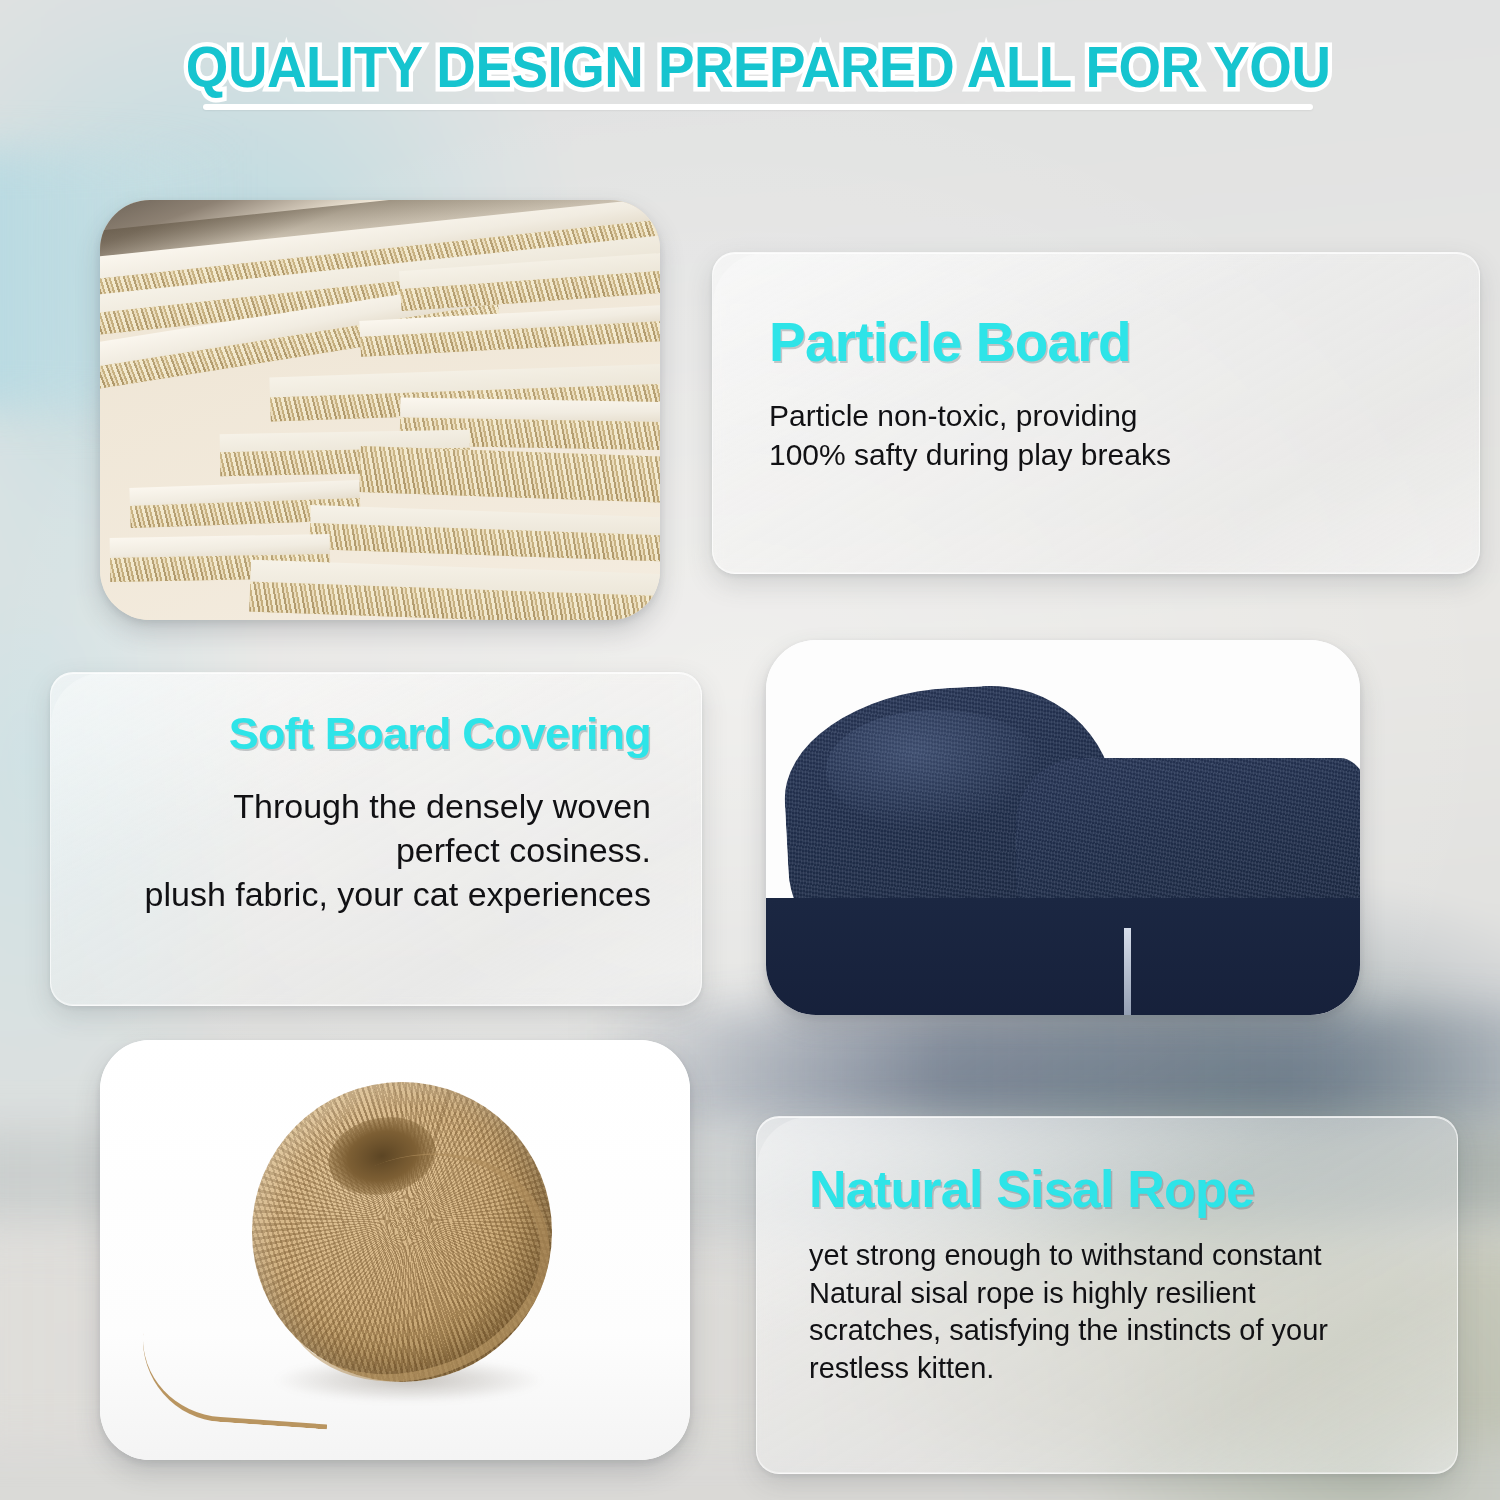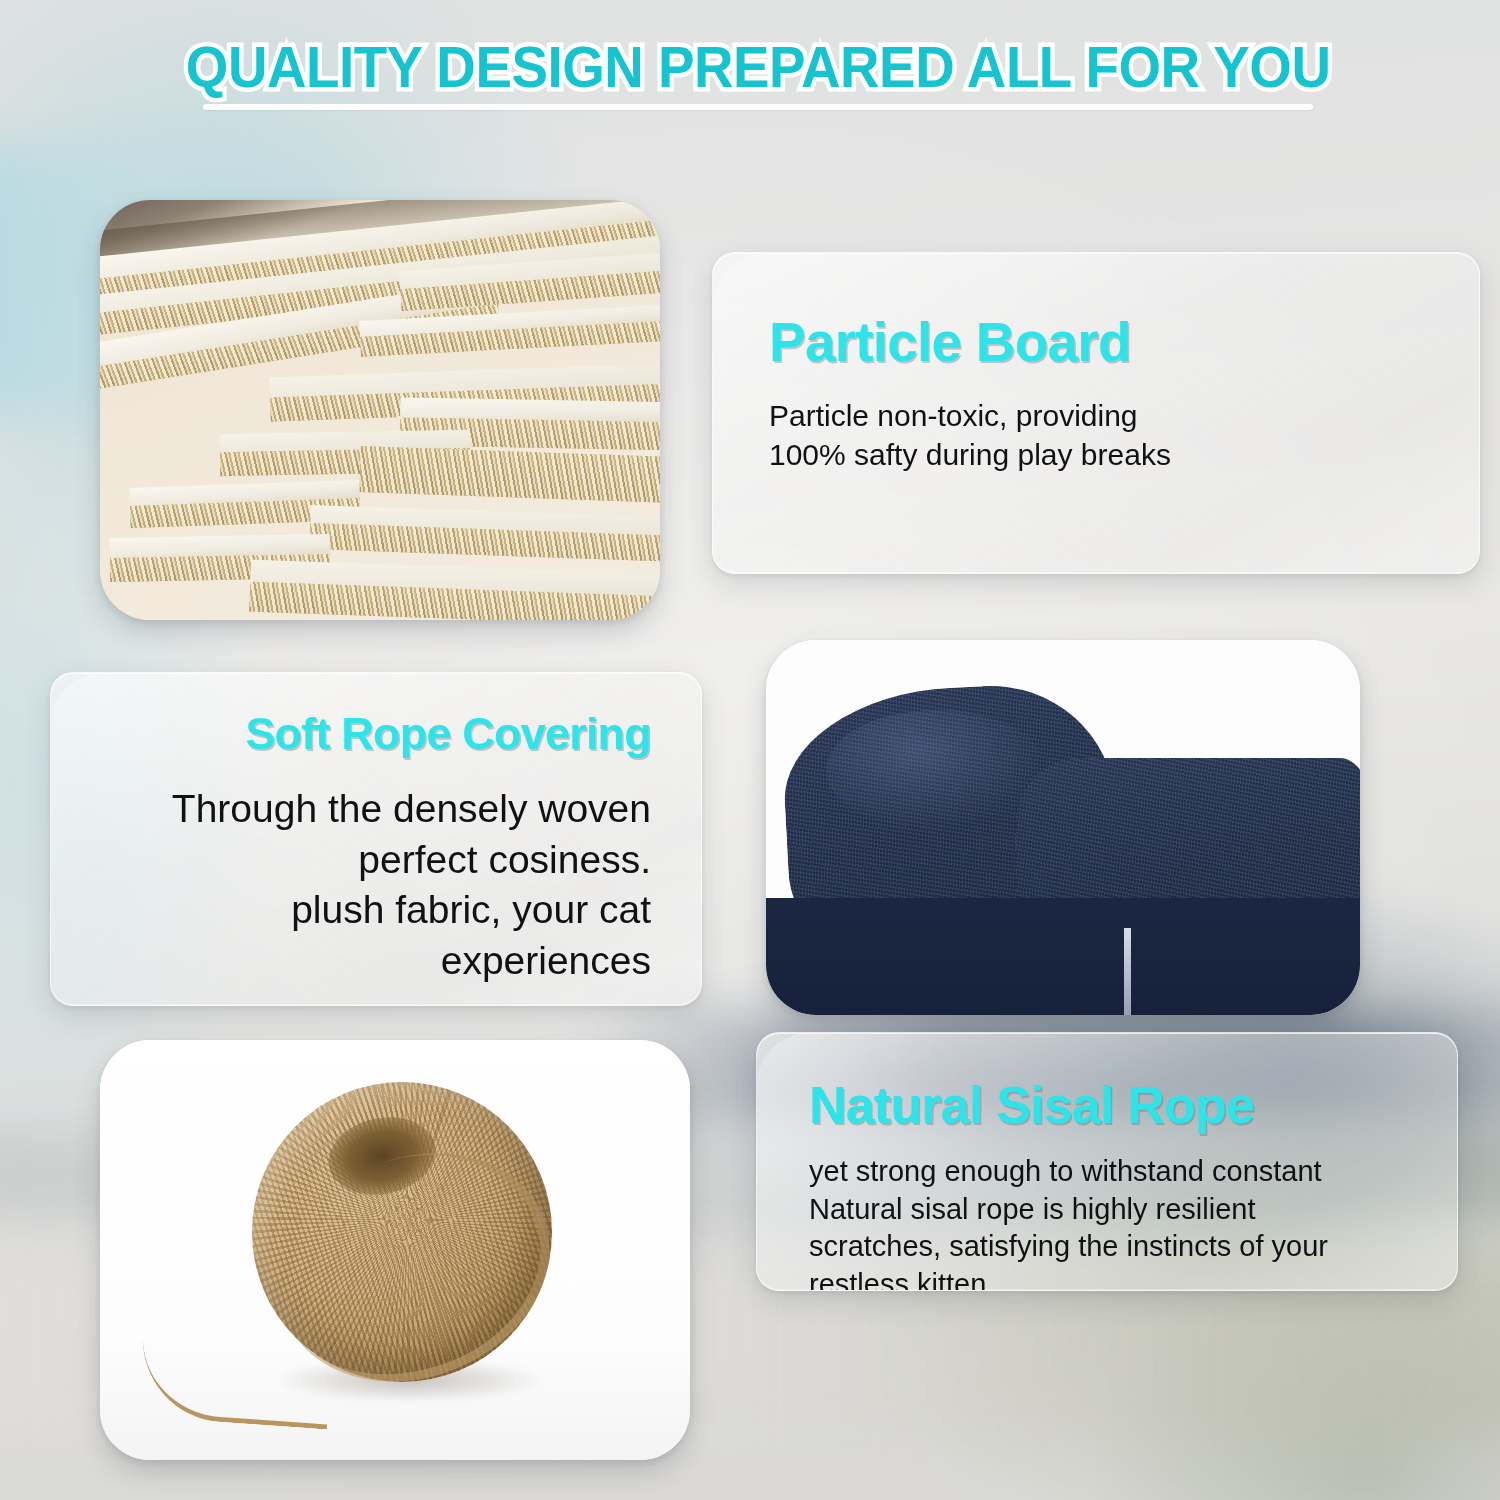--- a/index.html
+++ b/index.html
@@ -105,24 +105,24 @@
   
   #card-particle{left:712px;top:252px;width:768px;height:322px;}
   #card-particle .card-inner{padding:62px 0 0 56px;}
   #card-particle .card-heading{font-size:55px;}
   #card-particle .card-body{font-size:30px;margin-top:26px;}
 
   
   #card-plush{left:50px;top:672px;width:652px;height:334px;}
   #card-plush .card-inner{padding:38px 50px 0 38px;text-align:right;}
   #card-plush .card-heading{font-size:45px;}
-  #card-plush .card-body{font-size:39px;margin-top:28px;}
-
-  
-  #card-sisal{left:756px;top:1032px;width:702px;height:259px;}
+  #card-plush .card-body{font-size:34px;margin-top:28px;}
+
+  
+  #card-sisal{left:756px;top:1116px;width:702px;height:358px;}
   #card-sisal .card-inner{padding:46px 0 0 52px;}
   #card-sisal .card-heading{font-size:52px;}
   #card-sisal .card-body{font-size:29px;margin-top:22px;}
 
   
   .photo-card{
     position:absolute;
     border-radius:50px;
     overflow:hidden;
     box-shadow:0 12px 26px rgba(60,65,75,0.20), 0 3px 7px rgba(60,65,75,0.12);
@@ -284,21 +284,21 @@
       <div class="card-heading">Particle Board</div>
       <div class="card-body">
         <div>Particle non-toxic, providing</div>
         <div>100% safty during play breaks</div>
       </div>
     </div>
   </div>
 
   <div class="glass-card" id="card-plush">
     <div class="card-inner">
-      <div class="card-heading">Soft Rope Covering</div>
+      <div class="card-heading">Soft Board Covering</div>
       <div class="card-body">
         <div>Through the densely woven</div>
         <div>perfect cosiness.</div>
         <div>plush fabric, your cat experiences</div>
       </div>
     </div>
   </div>
 
   <div class="photo-card" id="photo-plush">
     <div class="plush-scene">

